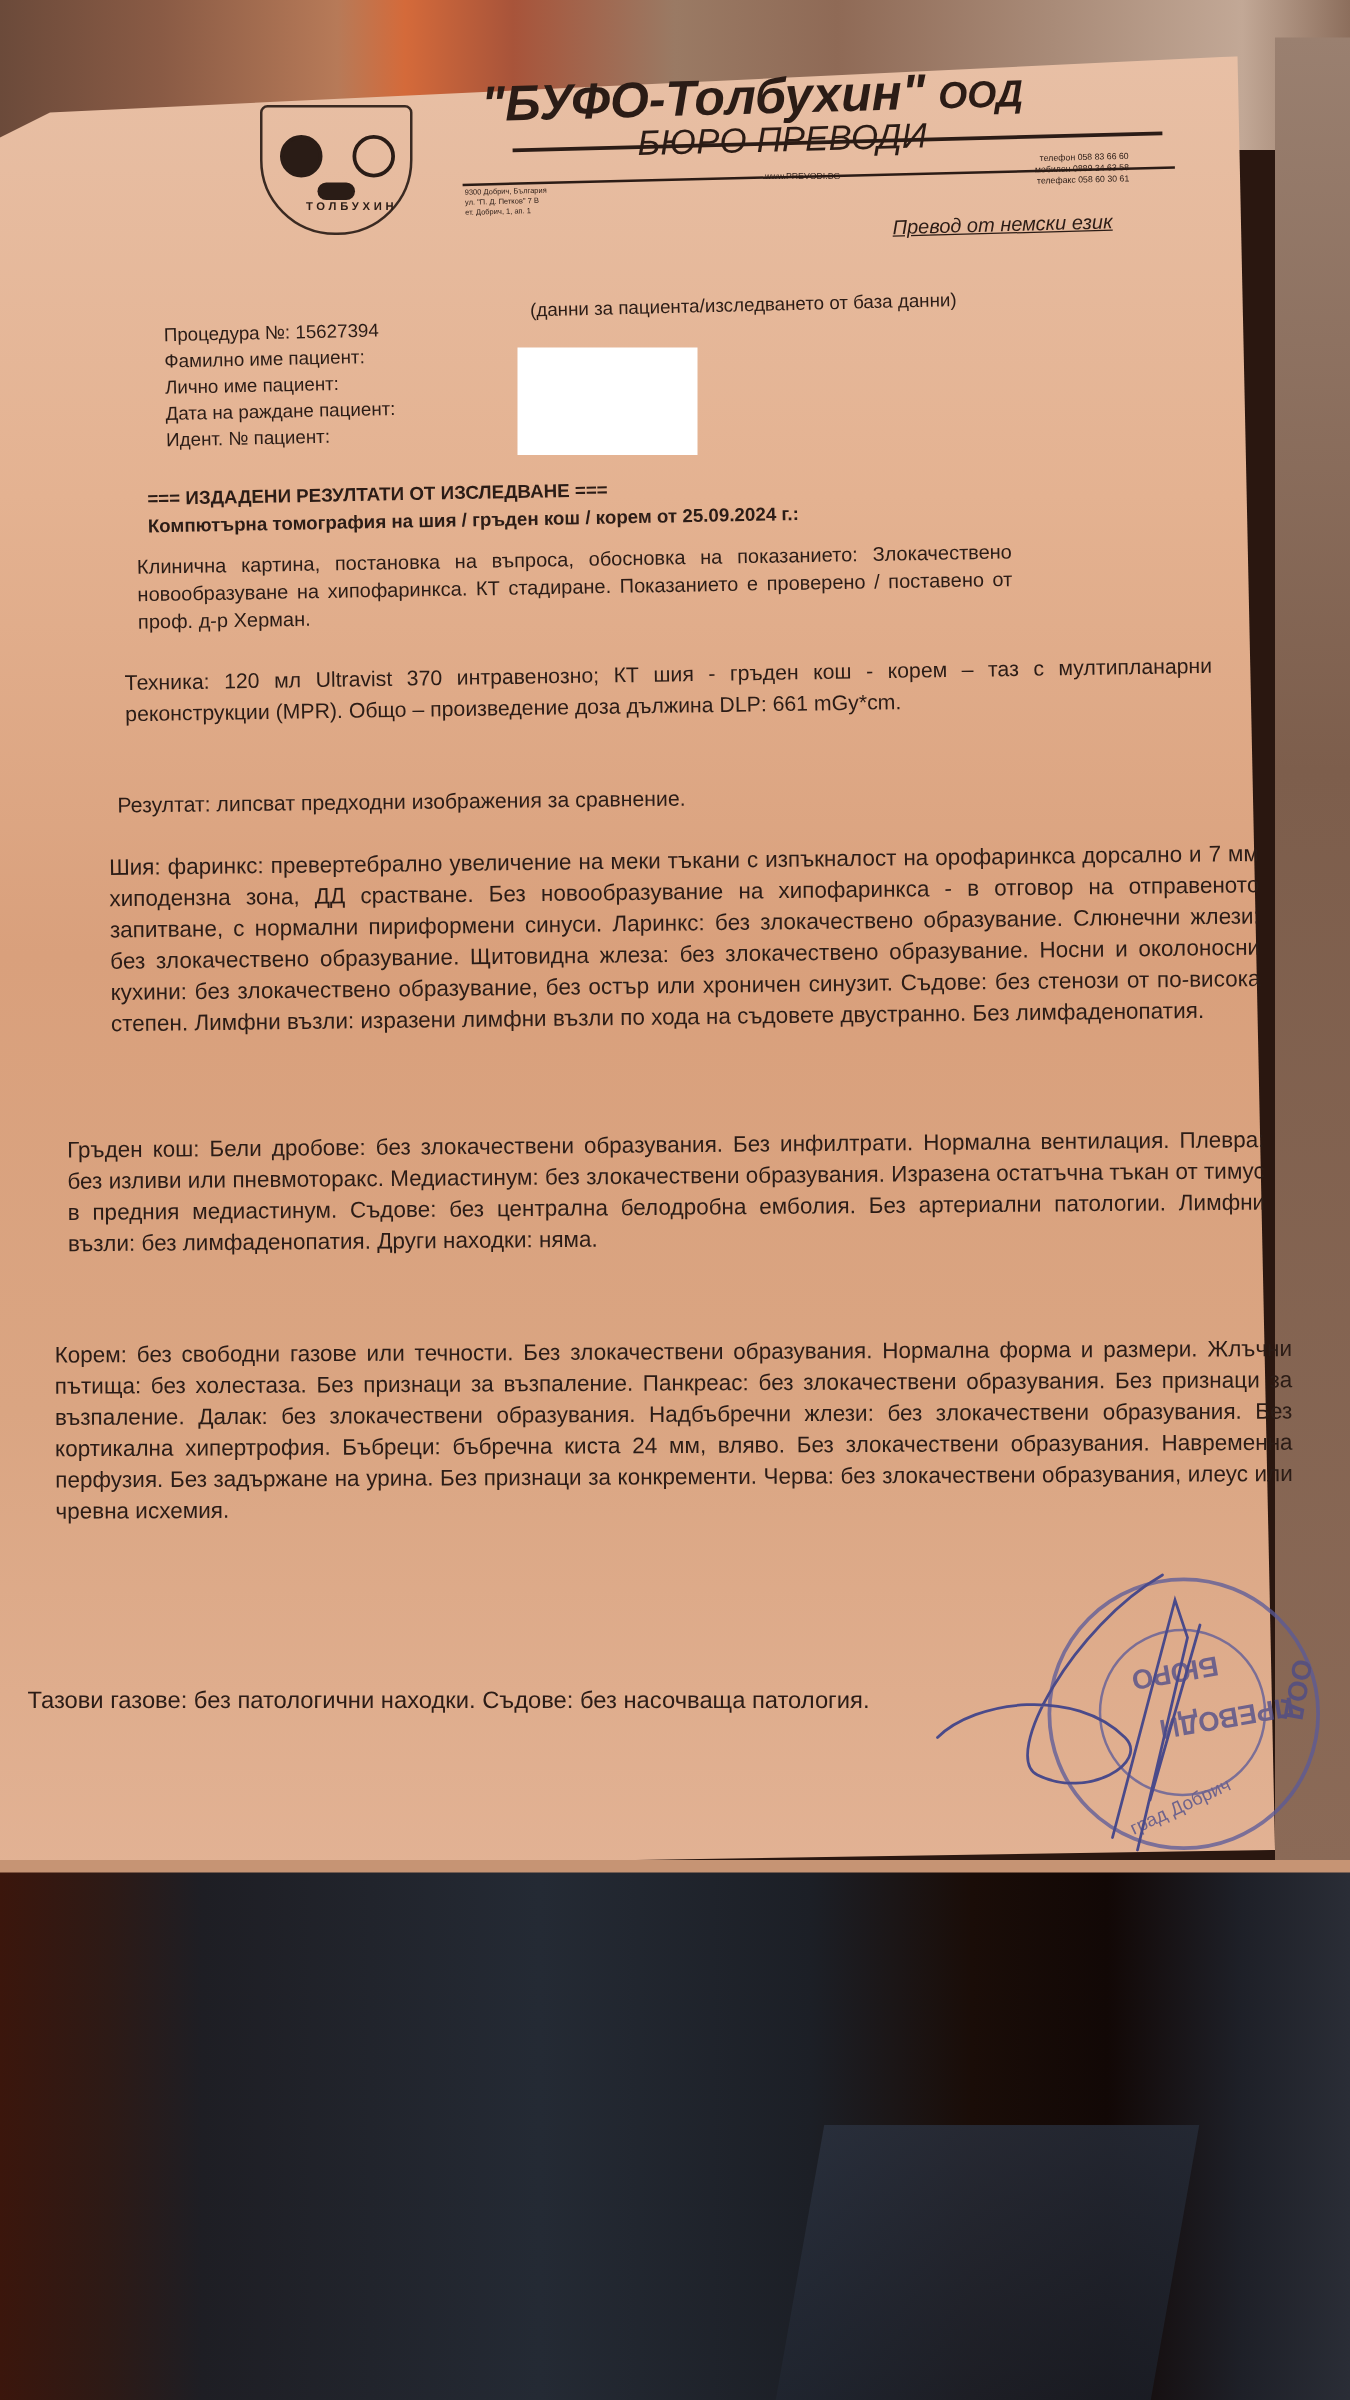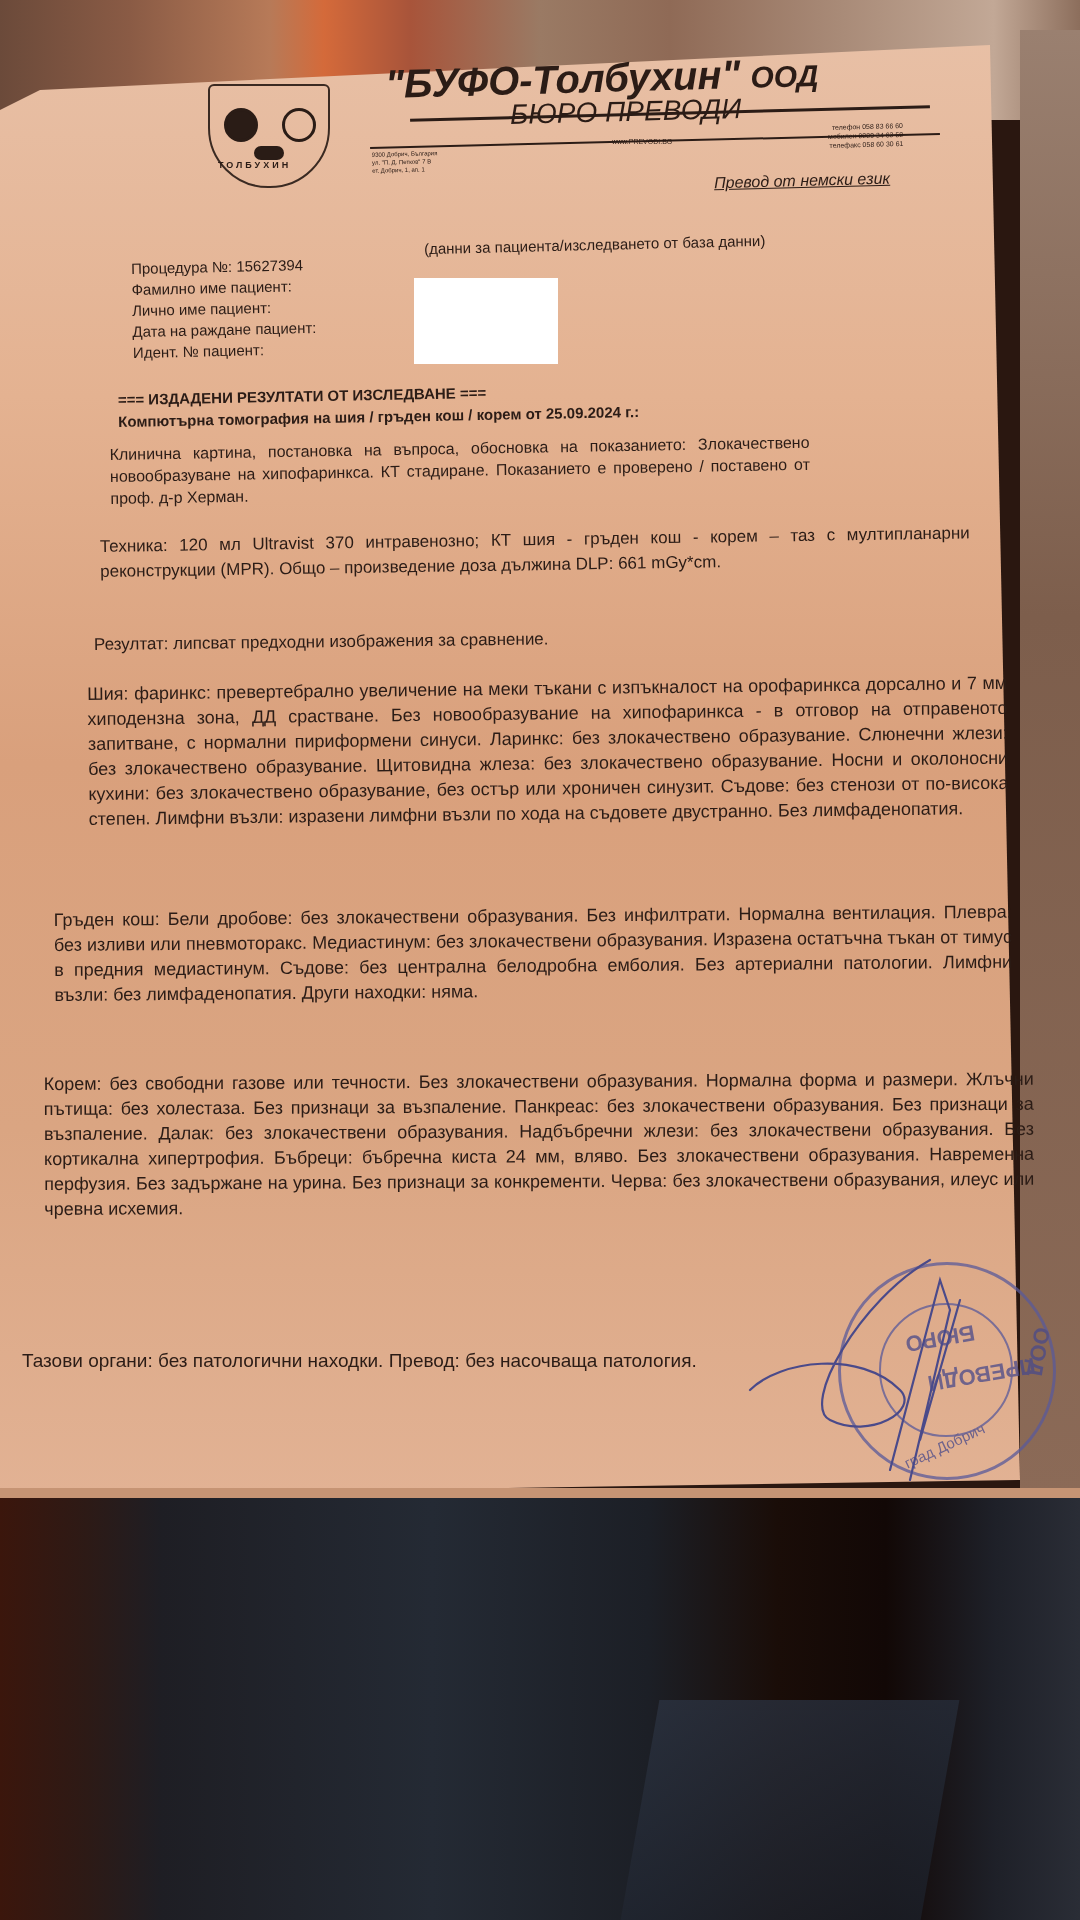--- a/index.html
+++ b/index.html
@@ -13,21 +13,21 @@
     background:linear-gradient(180deg,#e8c0a6 0%,#e4b291 25%,#d9a07c 50%,#daa582 75%,#e2b294 100%);
     clip-path:polygon(40px 60px,990px 15px,1020px 1450px,0 1466px,0 80px);}
   .paper-edge{position:absolute;left:0;top:1488px;width:1080px;height:10px;background:#c69474;}
   .right-strip{position:absolute;left:1020px;top:30px;width:60px;height:1466px;background:linear-gradient(180deg,#9a8070,#7d5e4c 40%,#8b6a57);}
   .doc{position:absolute;color:#2b1c16;}
   .logo{position:absolute;left:208px;top:84px;width:118px;height:100px;border:2px solid #3a2a22;border-radius:6px 6px 60px 60px;}
   .logo .c1,.logo .c2{position:absolute;top:22px;width:28px;height:28px;border-radius:50%;border:3px solid #2a1c16;}
   .logo .c1{left:14px;background:#2a1c16;}
   .logo .c2{left:72px;}
   .logo .m{position:absolute;left:44px;top:60px;width:30px;height:14px;background:#2a1c16;border-radius:8px;}
-  .logo .t{position:absolute;left:8px;top:74px;width:100px;text-align:left;font-size:9px;letter-spacing:3px;font-weight:bold;}
+  .logo .t{position:absolute;left:8px;top:74px;width:100px;text-align:right;font-size:9px;letter-spacing:3px;font-weight:bold;}
   .company{position:absolute;left:385px;top:62px;font-size:40px;font-weight:bold;font-style:italic;transform:rotate(-1.6deg);transform-origin:left;}
   .company .ood{font-size:30px;margin-left:10px;}
   .rule1{position:absolute;left:410px;top:112px;width:520px;height:3px;background:#2b1c16;transform:rotate(-1.5deg);}
   .bureau{position:absolute;left:510px;top:96px;font-size:28px;font-style:italic;transform:rotate(-1.5deg);}
   .rule2{position:absolute;left:370px;top:140px;width:570px;height:2px;background:#2b1c16;transform:rotate(-1.4deg);}
   .addr{position:absolute;left:372px;top:150px;font-size:6px;line-height:8px;transform:rotate(-1.5deg);}
   .www{position:absolute;left:612px;top:138px;font-size:7px;}
   .phones{position:absolute;left:828px;top:122px;font-size:7px;line-height:9px;text-align:right;transform:rotate(-1.5deg);}
   .translation{position:absolute;left:714px;top:172px;font-size:16px;font-style:italic;text-decoration:underline;transform:rotate(-1.5deg);}
   .pd{position:absolute;left:132px;top:256px;font-size:15px;line-height:21px;transform:rotate(-1.3deg);}
@@ -104,21 +104,21 @@
     <div>===   ИЗДАДЕНИ РЕЗУЛТАТИ ОТ ИЗСЛЕДВАНЕ ===</div>
     <div>Компютърна томография на шия / гръден кош / корем от 25.09.2024 г.:</div>
   </div>
 
   <div class="para p-clin">Клинична картина, постановка на въпроса, обосновка на показанието: Злокачествено новообразуване на хипофаринкса. КТ стадиране. Показанието е проверено / поставено от проф. д-р Херман.</div>
   <div class="para p-tech">Техника: 120 мл Ultravist 370 интравенозно; КТ шия - гръден кош - корем – таз с мултипланарни реконструкции (MPR). Общо – произведение доза дължина DLP: 661 mGy*cm.</div>
   <div class="para p-res">Резултат: липсват предходни изображения за сравнение.</div>
   <div class="para p-neck">Шия: фаринкс: превертебрално увеличение на меки тъкани с изпъкналост на орофаринкса дорсално и 7 мм хиподензна зона, ДД срастване. Без новообразувание на хипофаринкса - в отговор на отправеното запитване, с нормални пириформени синуси. Ларинкс: без злокачествено образувание. Слюнечни жлези: без злокачествено образувание. Щитовидна жлеза: без злокачествено образувание. Носни и околоносни кухини: без злокачествено образувание, без остър или хроничен синузит. Съдове: без стенози от по-висока степен. Лимфни възли: изразени лимфни възли по хода на съдовете двустранно. Без лимфаденопатия.</div>
   <div class="para p-chest">Гръден кош: Бели дробове: без злокачествени образувания. Без инфилтрати. Нормална вентилация. Плевра: без изливи или пневмоторакс. Медиастинум: без злокачествени образувания. Изразена остатъчна тъкан от тимус в предния медиастинум. Съдове: без централна белодробна емболия. Без артериални патологии. Лимфни възли: без лимфаденопатия. Други находки: няма.</div>
   <div class="para p-abd">Корем: без свободни газове или течности. Без злокачествени образувания. Нормална форма и размери. Жлъчни пътища: без холестаза. Без признаци за възпаление. Панкреас: без злокачествени образувания. Без признаци за възпаление. Далак: без злокачествени образувания. Надбъбречни жлези: без злокачествени образувания. Без кортикална хипертрофия. Бъбреци: бъбречна киста 24 мм, вляво. Без злокачествени образувания. Навременна перфузия. Без задържане на урина. Без признаци за конкременти. Черва: без злокачествени образувания, илеус или чревна исхемия.</div>
-  <div class="para p-pelvis">Тазови органи: без патологични находки. Превод: без насочваща патология.</div>
+  <div class="para p-pelvis">Тазови газове: без патологични находки. Съдове: без насочваща патология.</div>
 
   <div class="stamp">
     <div class="inner"></div>
     <div class="txt1">БЮРО</div>
     <div class="txt2">ПРЕВОДИ</div>
     <div class="ood">ООД</div>
     <div class="city">град Добрич</div>
   </div>
   <svg class="sig" viewBox="0 0 300 250">
     <path d="M10 150 C 40 120, 120 110, 160 150 C 180 170, 130 200, 90 180 C 60 165, 120 60, 190 20 M150 230 L 200 40 L 210 70 L 170 240 M 220 60 L 180 200" fill="none" stroke="#4a4a8a" stroke-width="2.2" stroke-linecap="round"></path>

